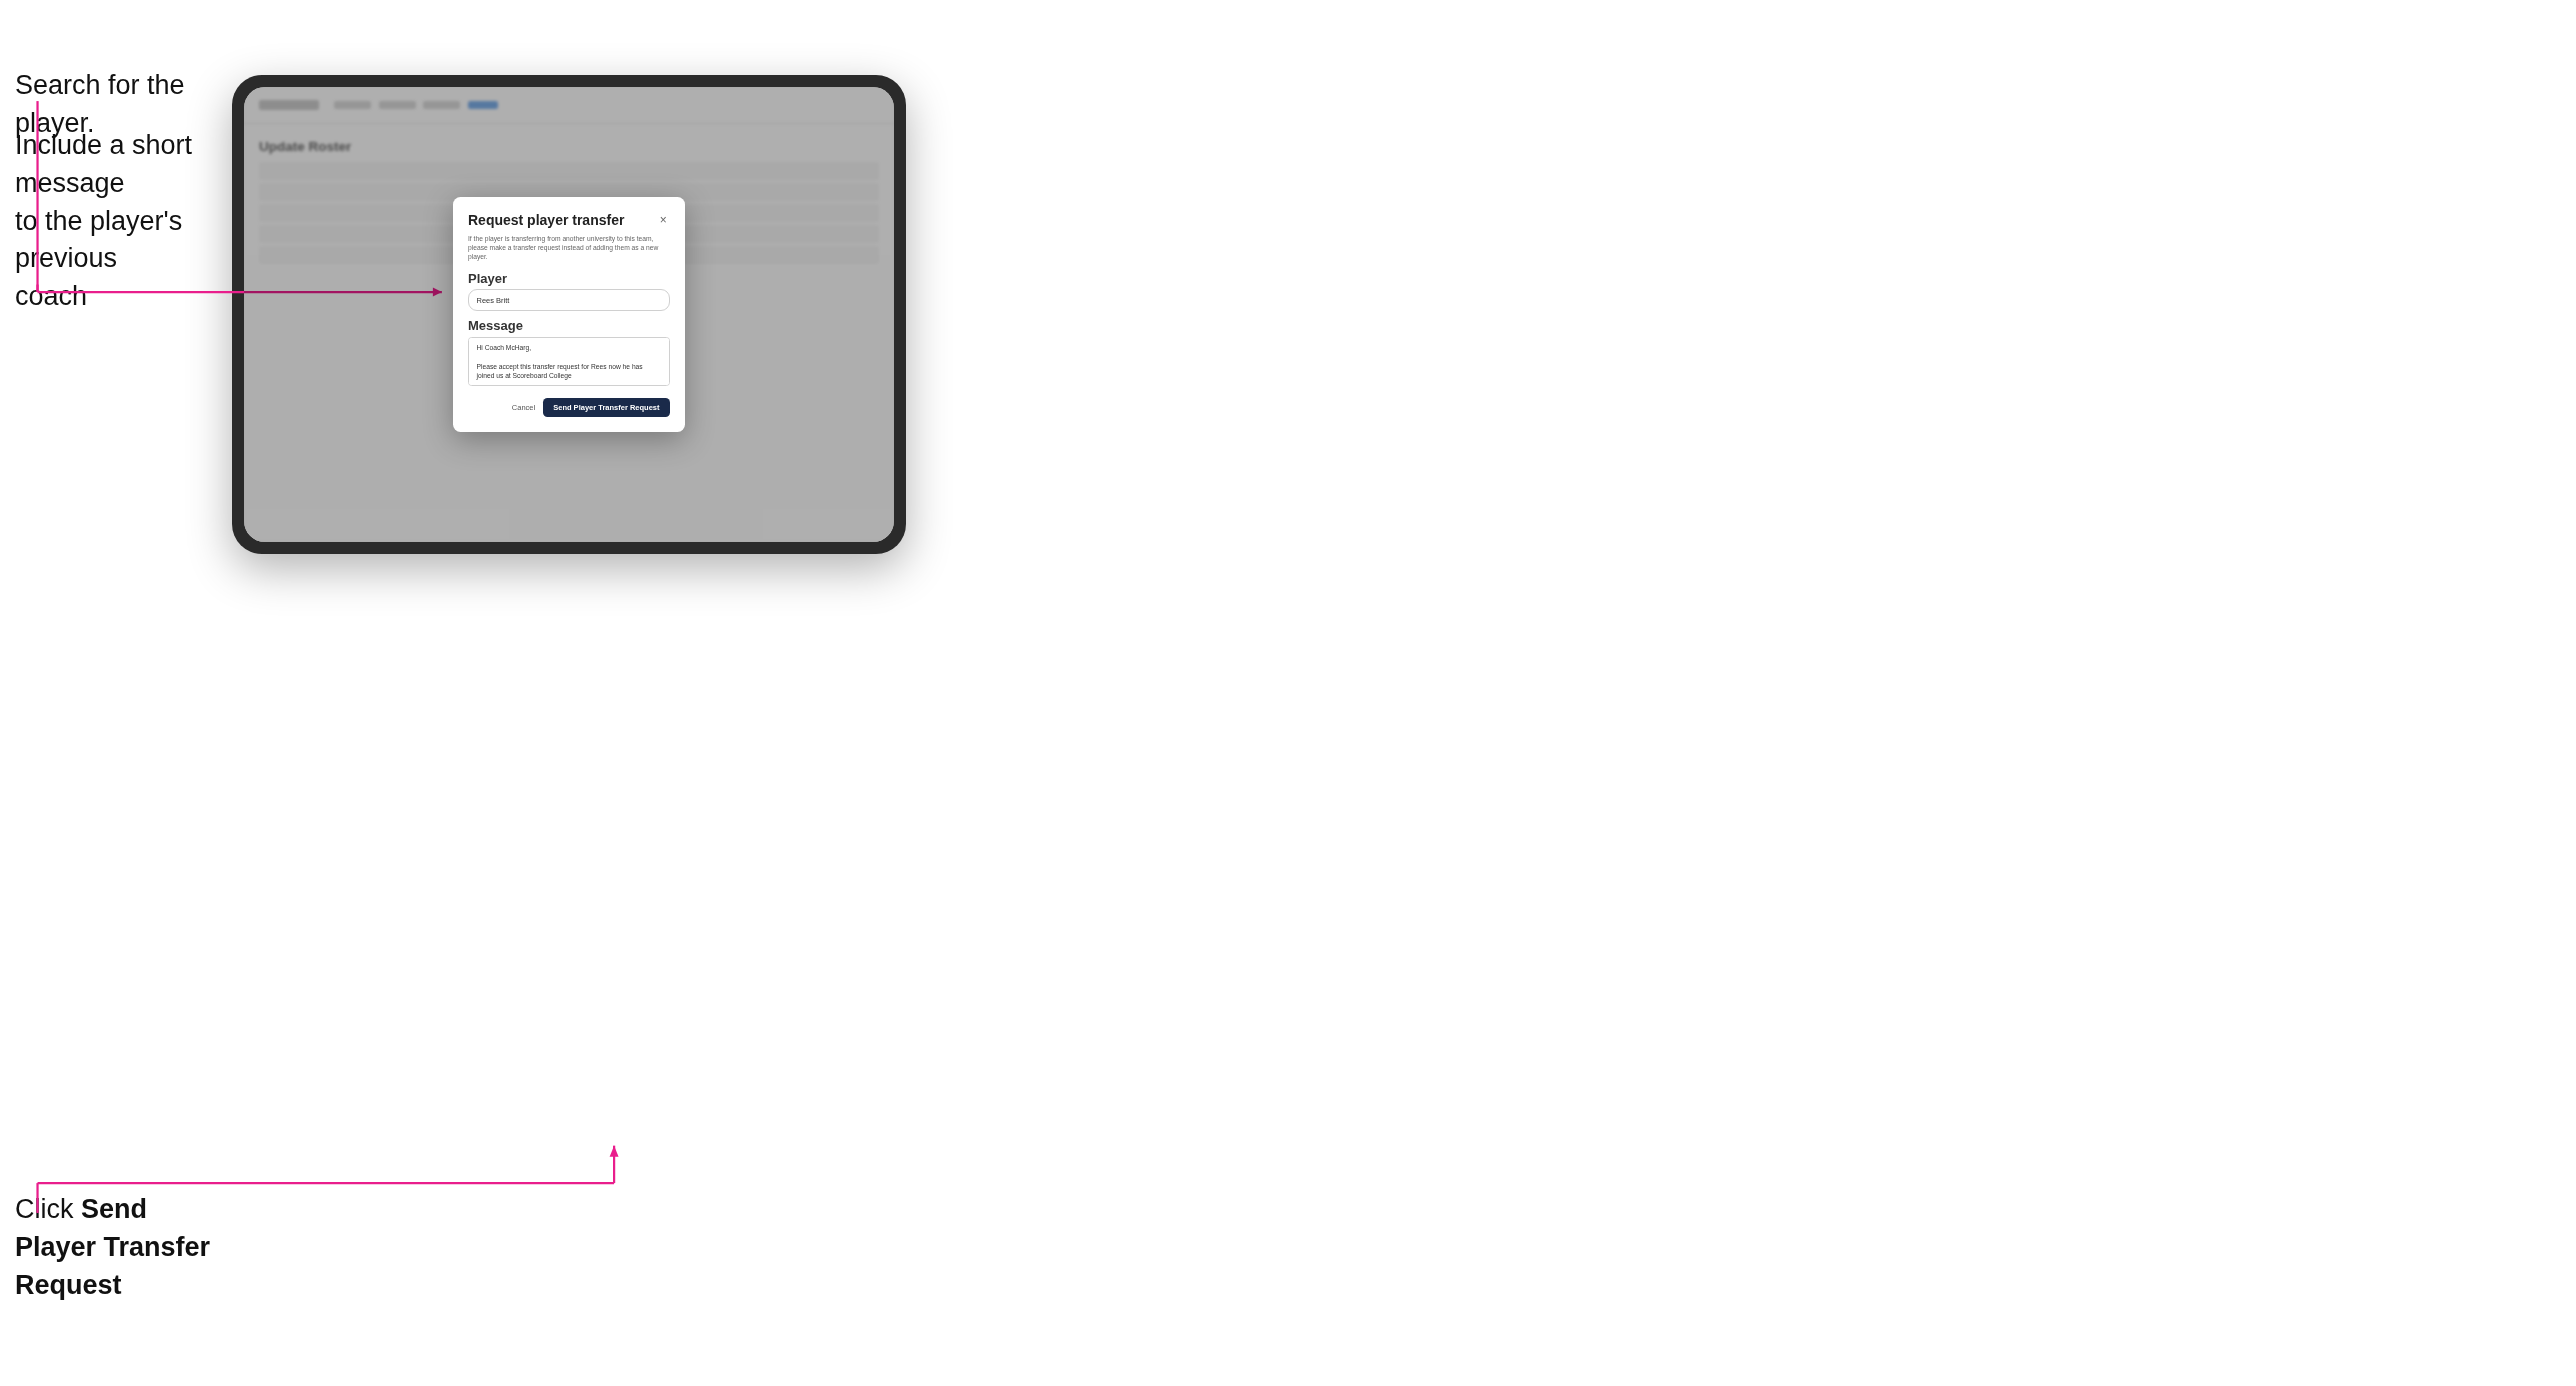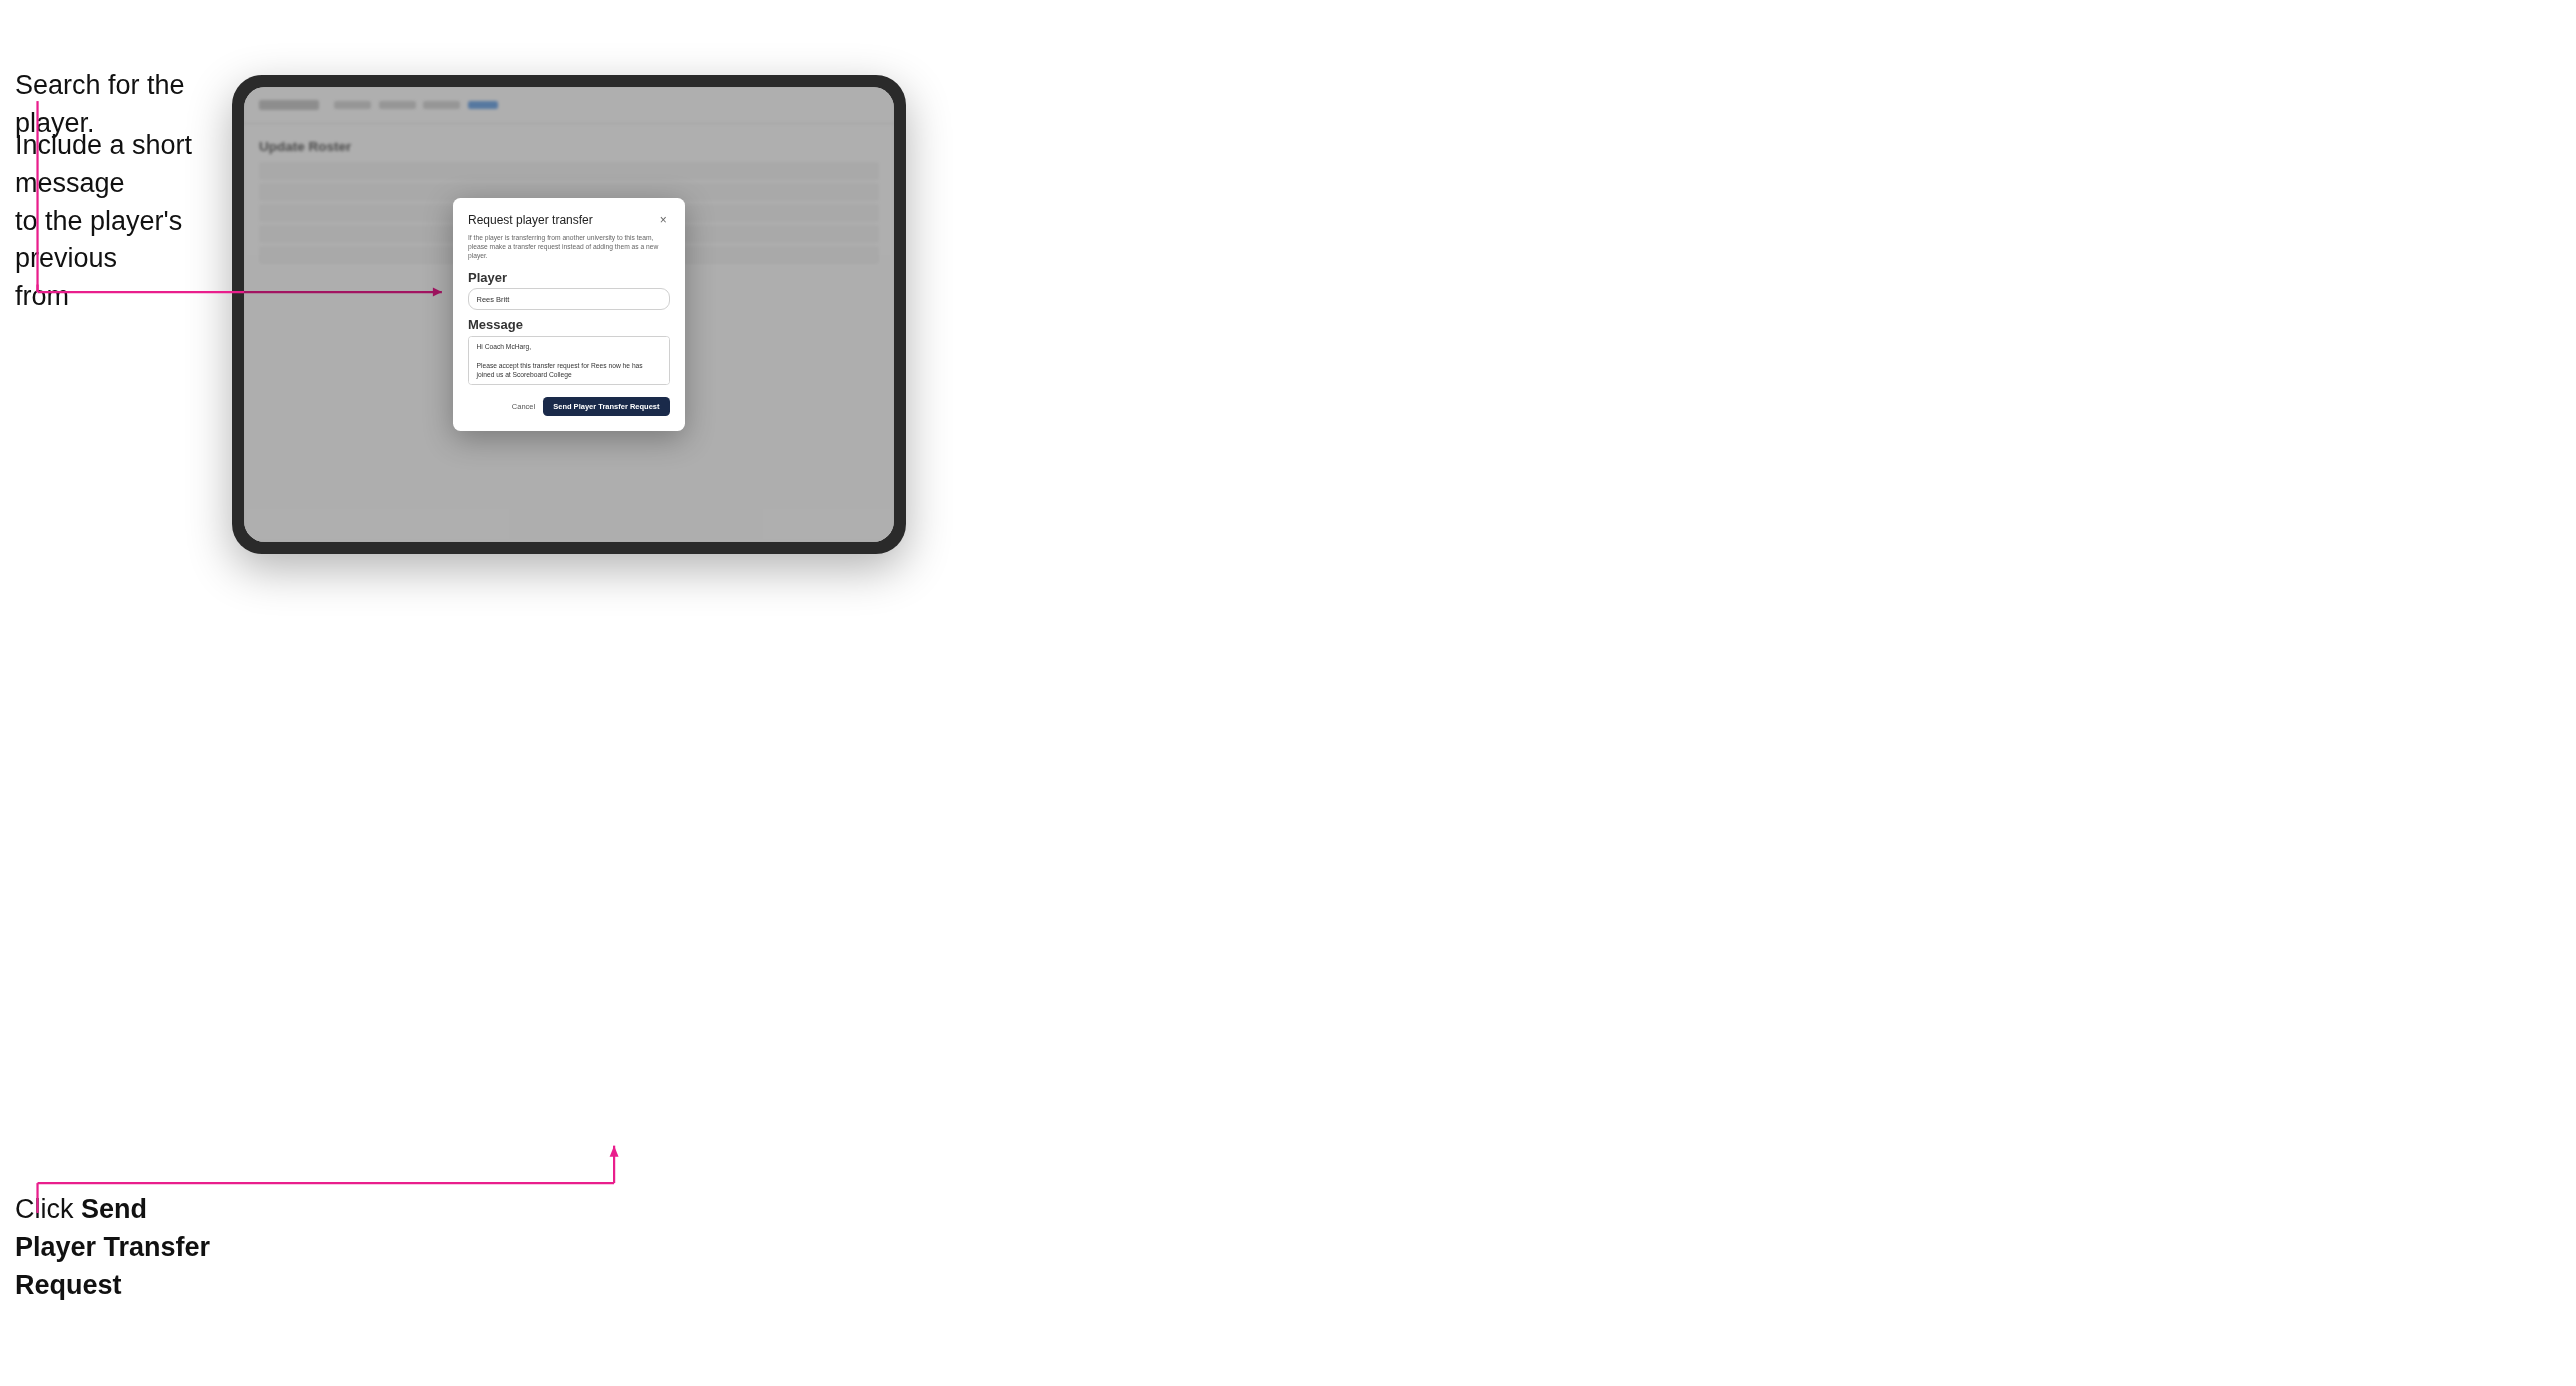--- a/index.html
+++ b/index.html
@@ -145,22 +145,22 @@
     }
 
     .modal-header {
       display: flex;
       justify-content: space-between;
       align-items: center;
       margin-bottom: 6px;
     }
 
     .modal-title {
-      font-size: 12px;
-      font-weight: 400;
+      font-size: 14px;
+      font-weight: 700;
       color: #222;
     }
 
     .modal-close {
       width: 13.5px;
       height: 13.5px;
       background: none;
       border: none;
       cursor: pointer;
       font-size: 12px;
@@ -253,21 +253,21 @@
 </head>
 <body>
 
 <div class="annotation-search">
   <span>Search for the player.</span>
 </div>
 
 <div class="annotation-message" style="position:absolute; top:127px; left:15px; font-size:27px; color:#111; width:210px; line-height:1.4;">
   <span>Include a short message</span><br>
   <span>to the player's previous</span><br>
-  <span>from</span>
+  <span>coach</span>
 </div>
 
 <div style="position:absolute; top:1191px; left:15px; font-size:27px; color:#111; width:210px; line-height:1.4;">
   <span>Click </span><strong>Send Player Transfer Request</strong>
 </div>
 
 <div class="tablet">
   <div class="tablet-screen">
 
     <div class="app-bg">

